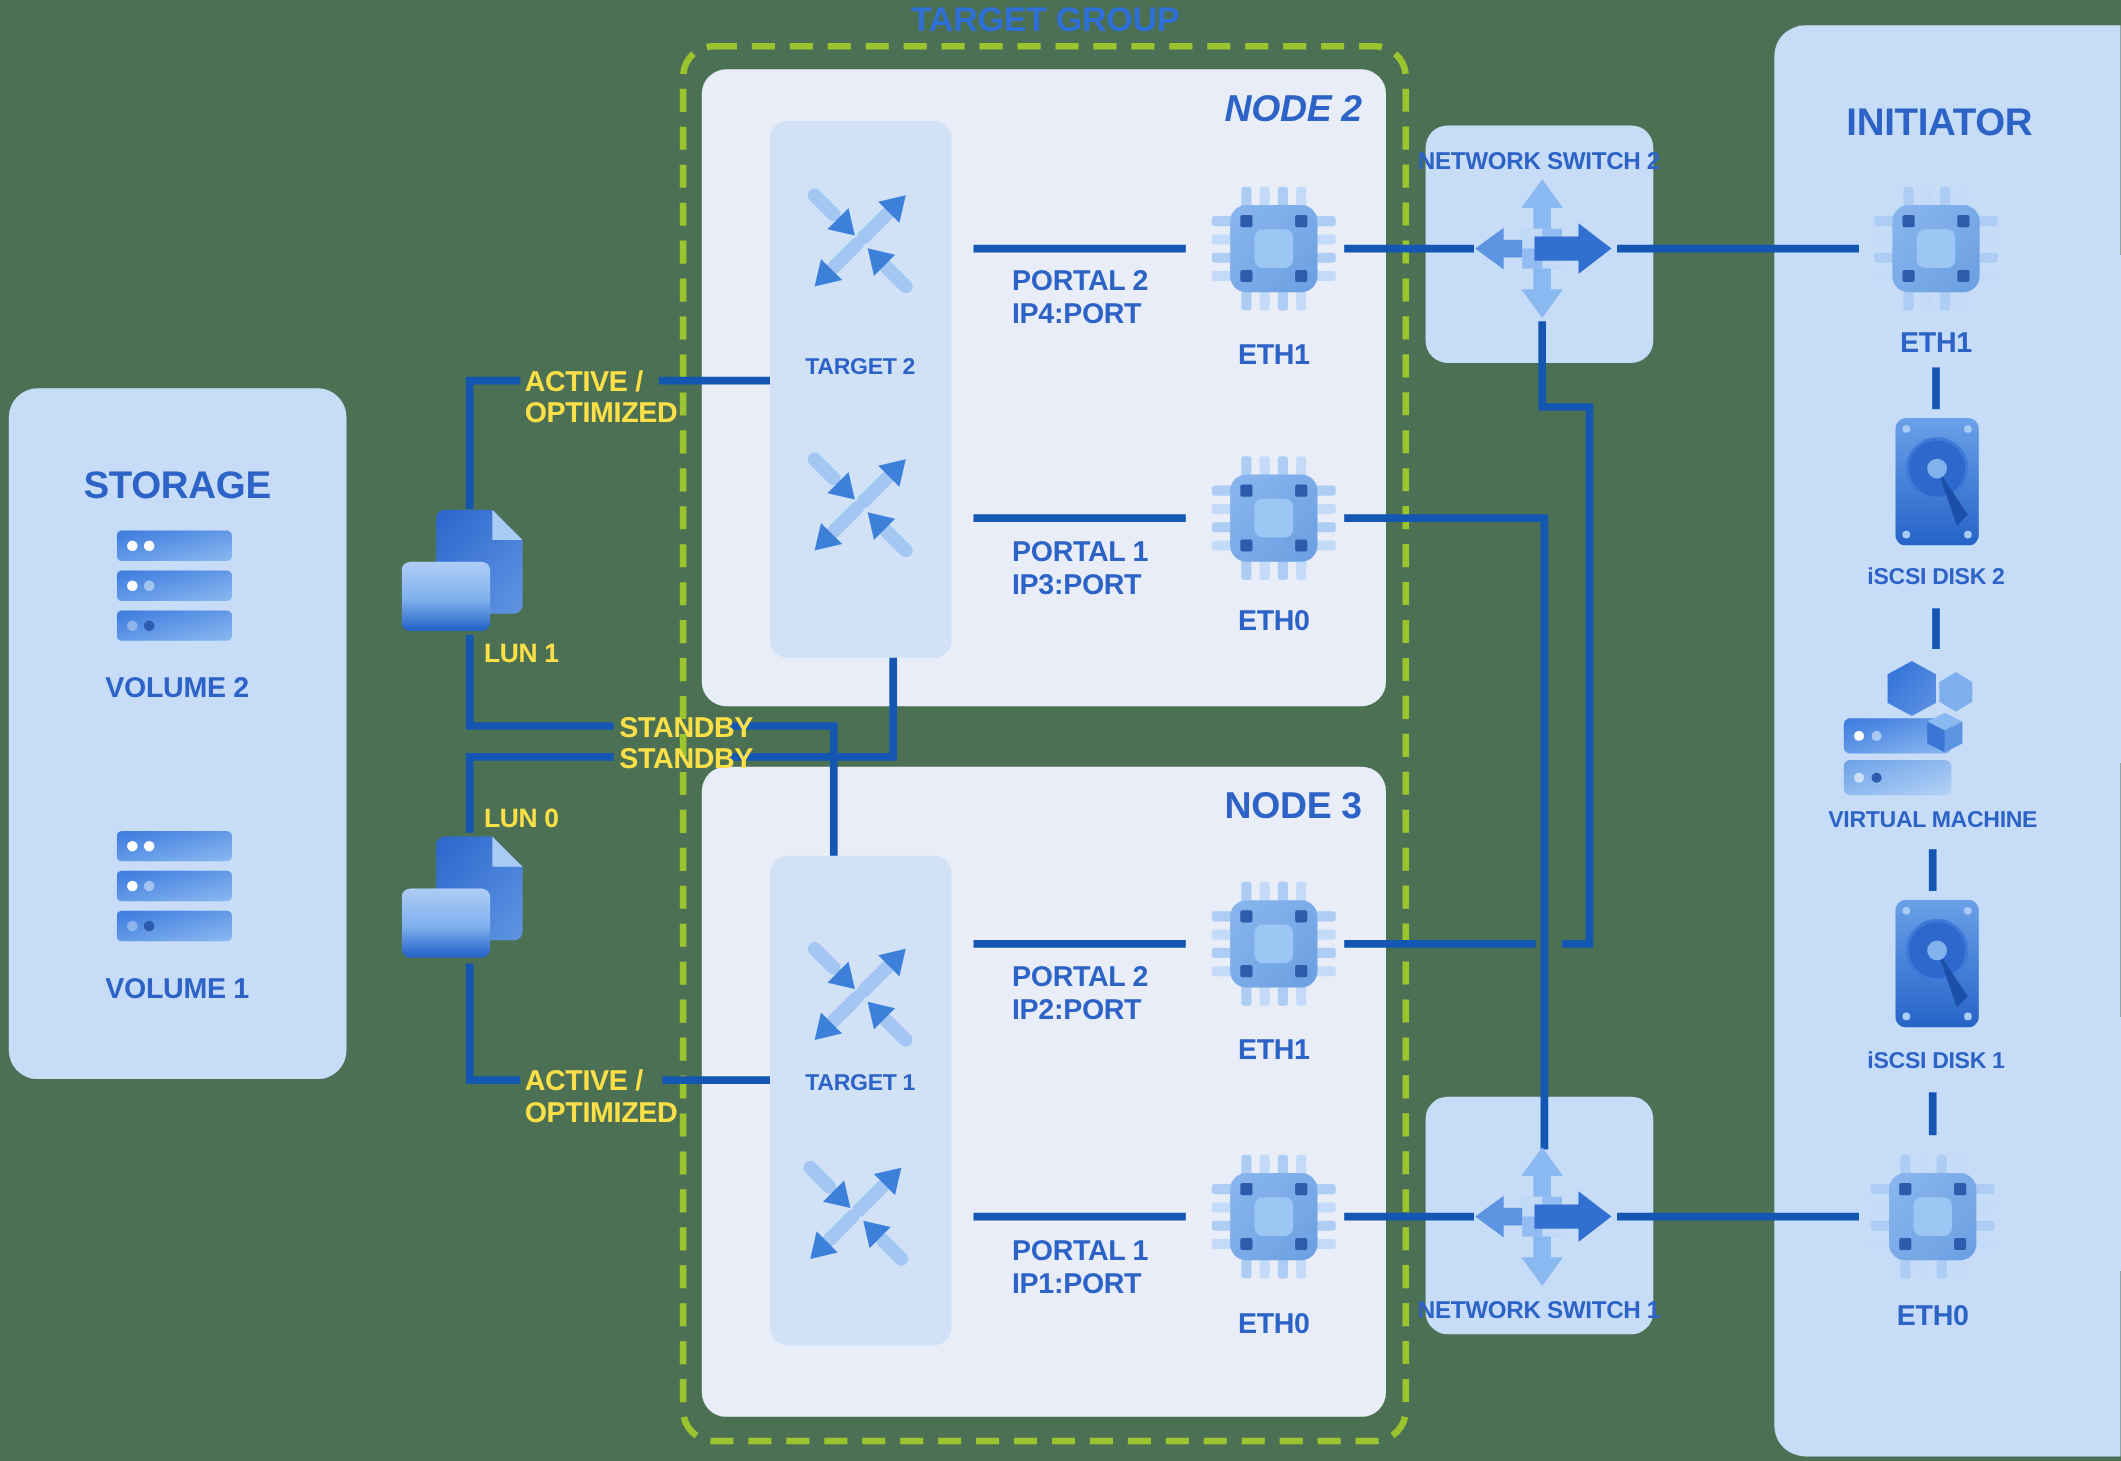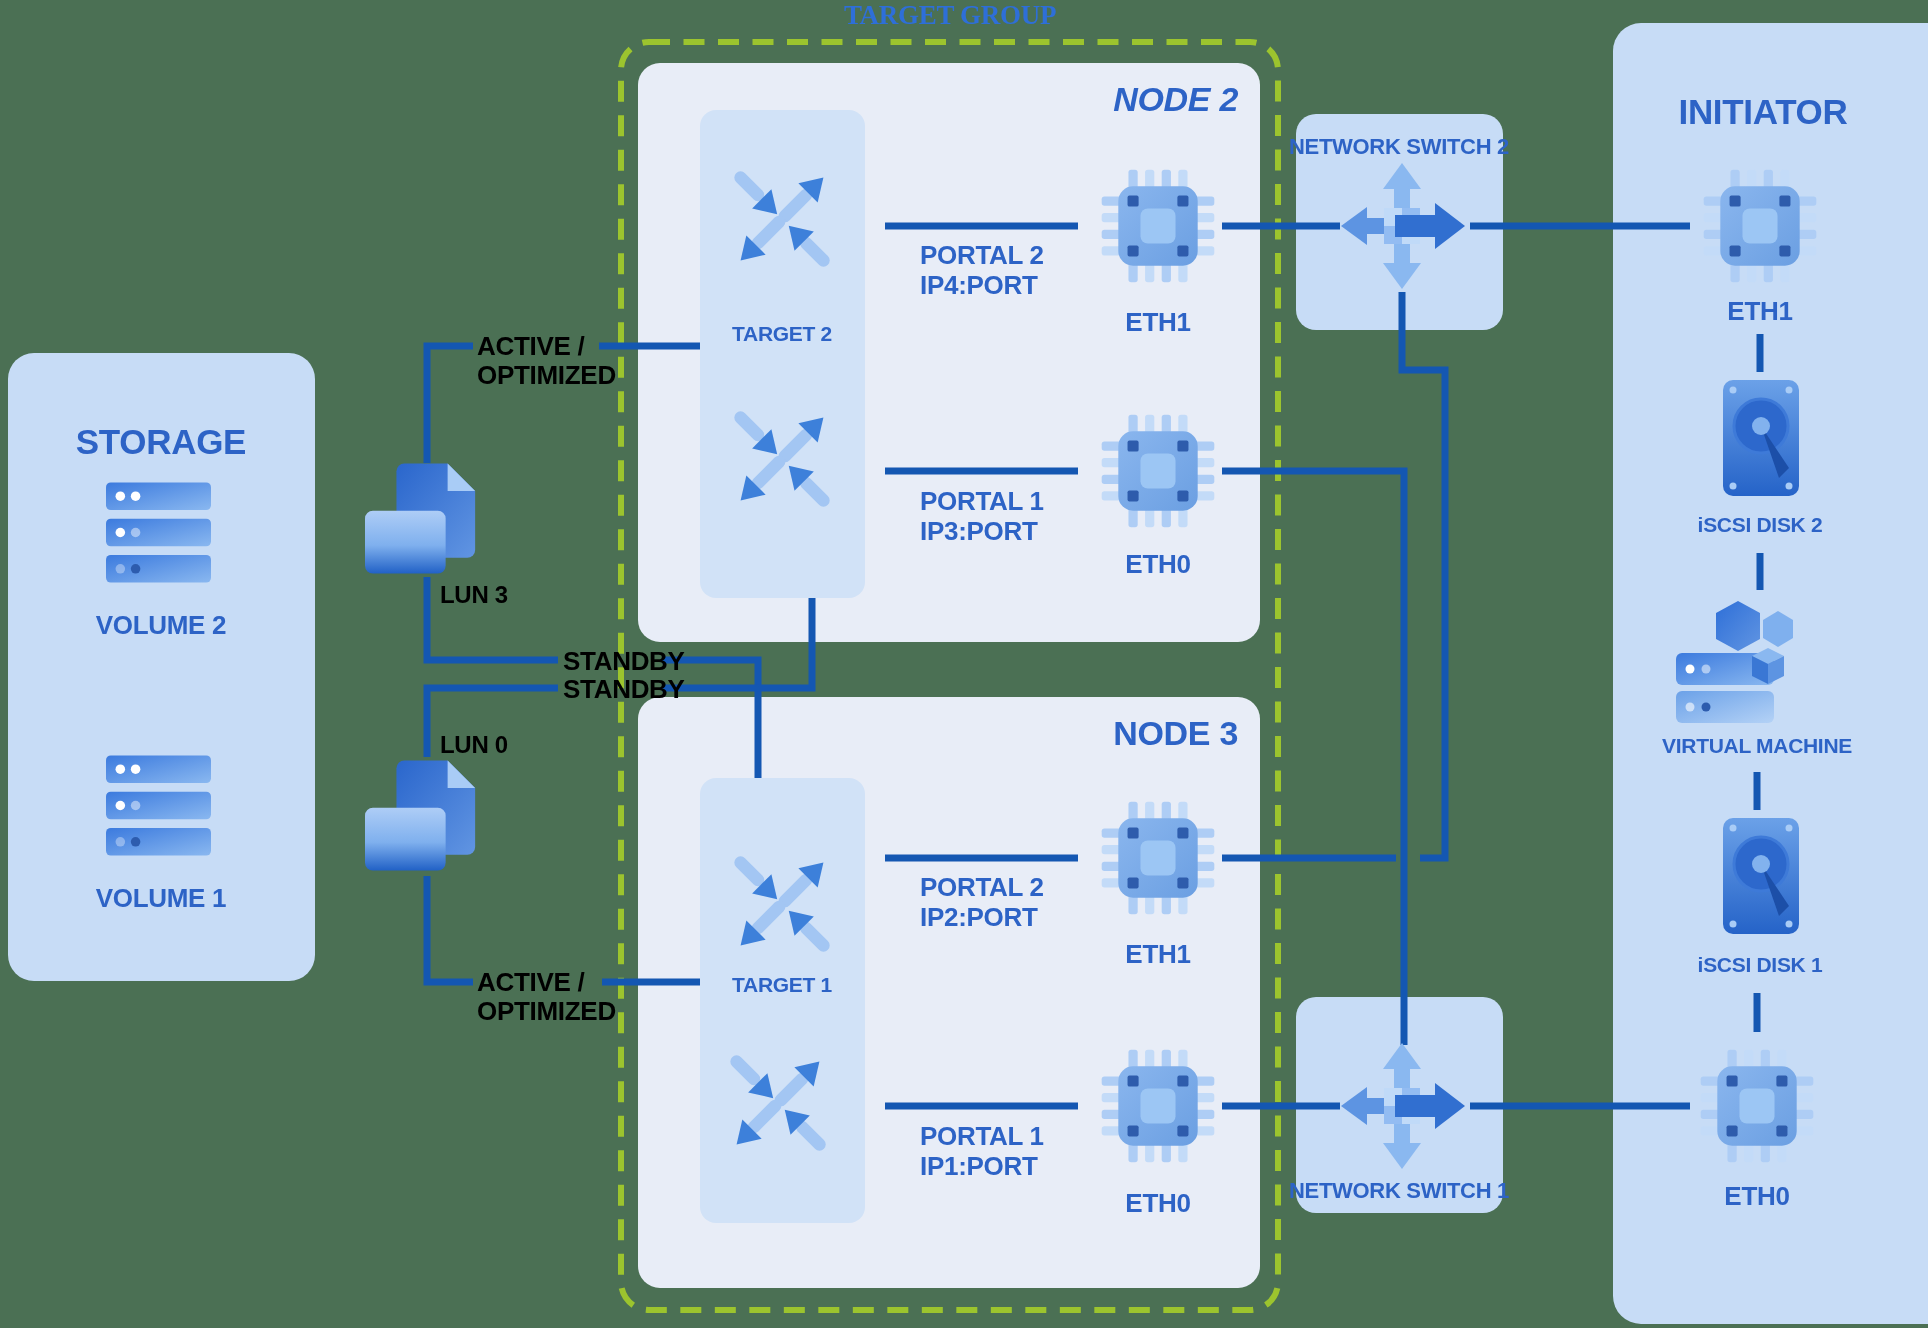--- a/index.html
+++ b/index.html
@@ -4,23 +4,23 @@
 <style>
   html,body{margin:0;padding:0;background:#4b7054;}
   #canvas{position:relative;width:1928px;height:1328px;background:#4b7054;overflow:hidden;
           font-family:"Liberation Sans",sans-serif;font-weight:bold;}
   .abs{position:absolute;}
   .box{position:absolute;border-radius:22px;}
   .lbl{position:absolute;color:#2d63c6;white-space:nowrap;letter-spacing:-0.3px;}
   .ctr{transform:translateX(-50%);}
   .rgt{transform:translateX(-100%);}
   .f22{font-size:22px;} .f24{font-size:24px;} .f26{font-size:26px;} .f27{font-size:21px;}
-  .f31{font-size:27px;font-family:Liberation Serif, serif;} .f34{font-size:34px;} .f35{font-size:35px;margin-top:26px;}
+  .f31{font-size:31px;} .f34{font-size:34px;} .f35{font-size:35px;margin-top:26px;}
   .bright{color:#2e6fd8;}
-  .path-lbl{color:#000000;}
+  .path-lbl{color:#fde047;}
   svg.overlay{position:absolute;left:0;top:0;width:1928px;height:1328px;pointer-events:none;}
   .stroke{stroke:#1457b2;stroke-width:7;fill:none;}
 </style>
 </head>
 <body>
 
 <div id="canvas">
 
   <svg width="0" height="0" style="position:absolute">
     <defs>
@@ -278,21 +278,21 @@
   <svg class="abs" style="left:1697px;top:1046px;width:120px;height:120px;">
       <use href="#sym-chip"></use>
     </svg>
 
   <div class="lbl ctr f31 bright" style="left:950px;top:0px;">TARGET GROUP</div>
 
   <div class="lbl ctr f35" style="left:161px;top:396px;">STORAGE</div>
   <div class="lbl ctr f26" style="left:161px;top:610px;">VOLUME 2</div>
   <div class="lbl ctr f26" style="left:161px;top:883px;">VOLUME 1</div>
 
-  <div class="lbl f24 path-lbl" style="left:440px;top:581px;">LUN 3</div>
+  <div class="lbl f24 path-lbl" style="left:440px;top:581px;">LUN 1</div>
   <div class="lbl f24 path-lbl" style="left:440px;top:731px;">LUN 0</div>
 
   <div class="lbl f26 path-lbl" style="left:477px;top:331px;">ACTIVE /</div>
   <div class="lbl f26 path-lbl" style="left:477px;top:360px;">OPTIMIZED</div>
   <div class="lbl f26 path-lbl" style="left:563px;top:646px;">STANDBY</div>
   <div class="lbl f26 path-lbl" style="left:563px;top:674px;">STANDBY</div>
   <div class="lbl f26 path-lbl" style="left:477px;top:967px;">ACTIVE /</div>
   <div class="lbl f26 path-lbl" style="left:477px;top:996px;">OPTIMIZED</div>
 
   <div class="lbl rgt f34" style="left:1238px;top:80px;font-style:italic;">NODE 2</div>

